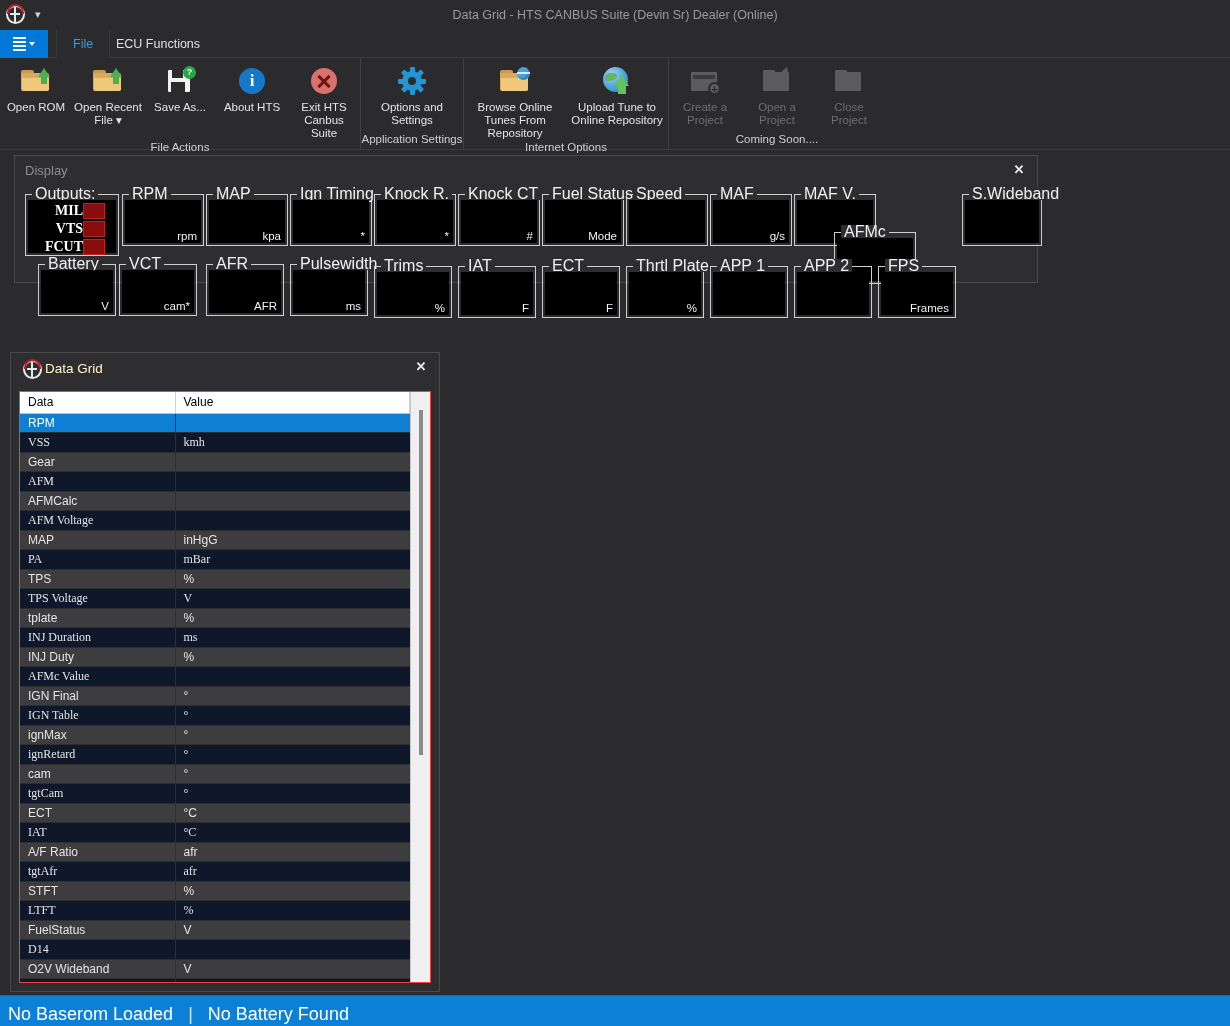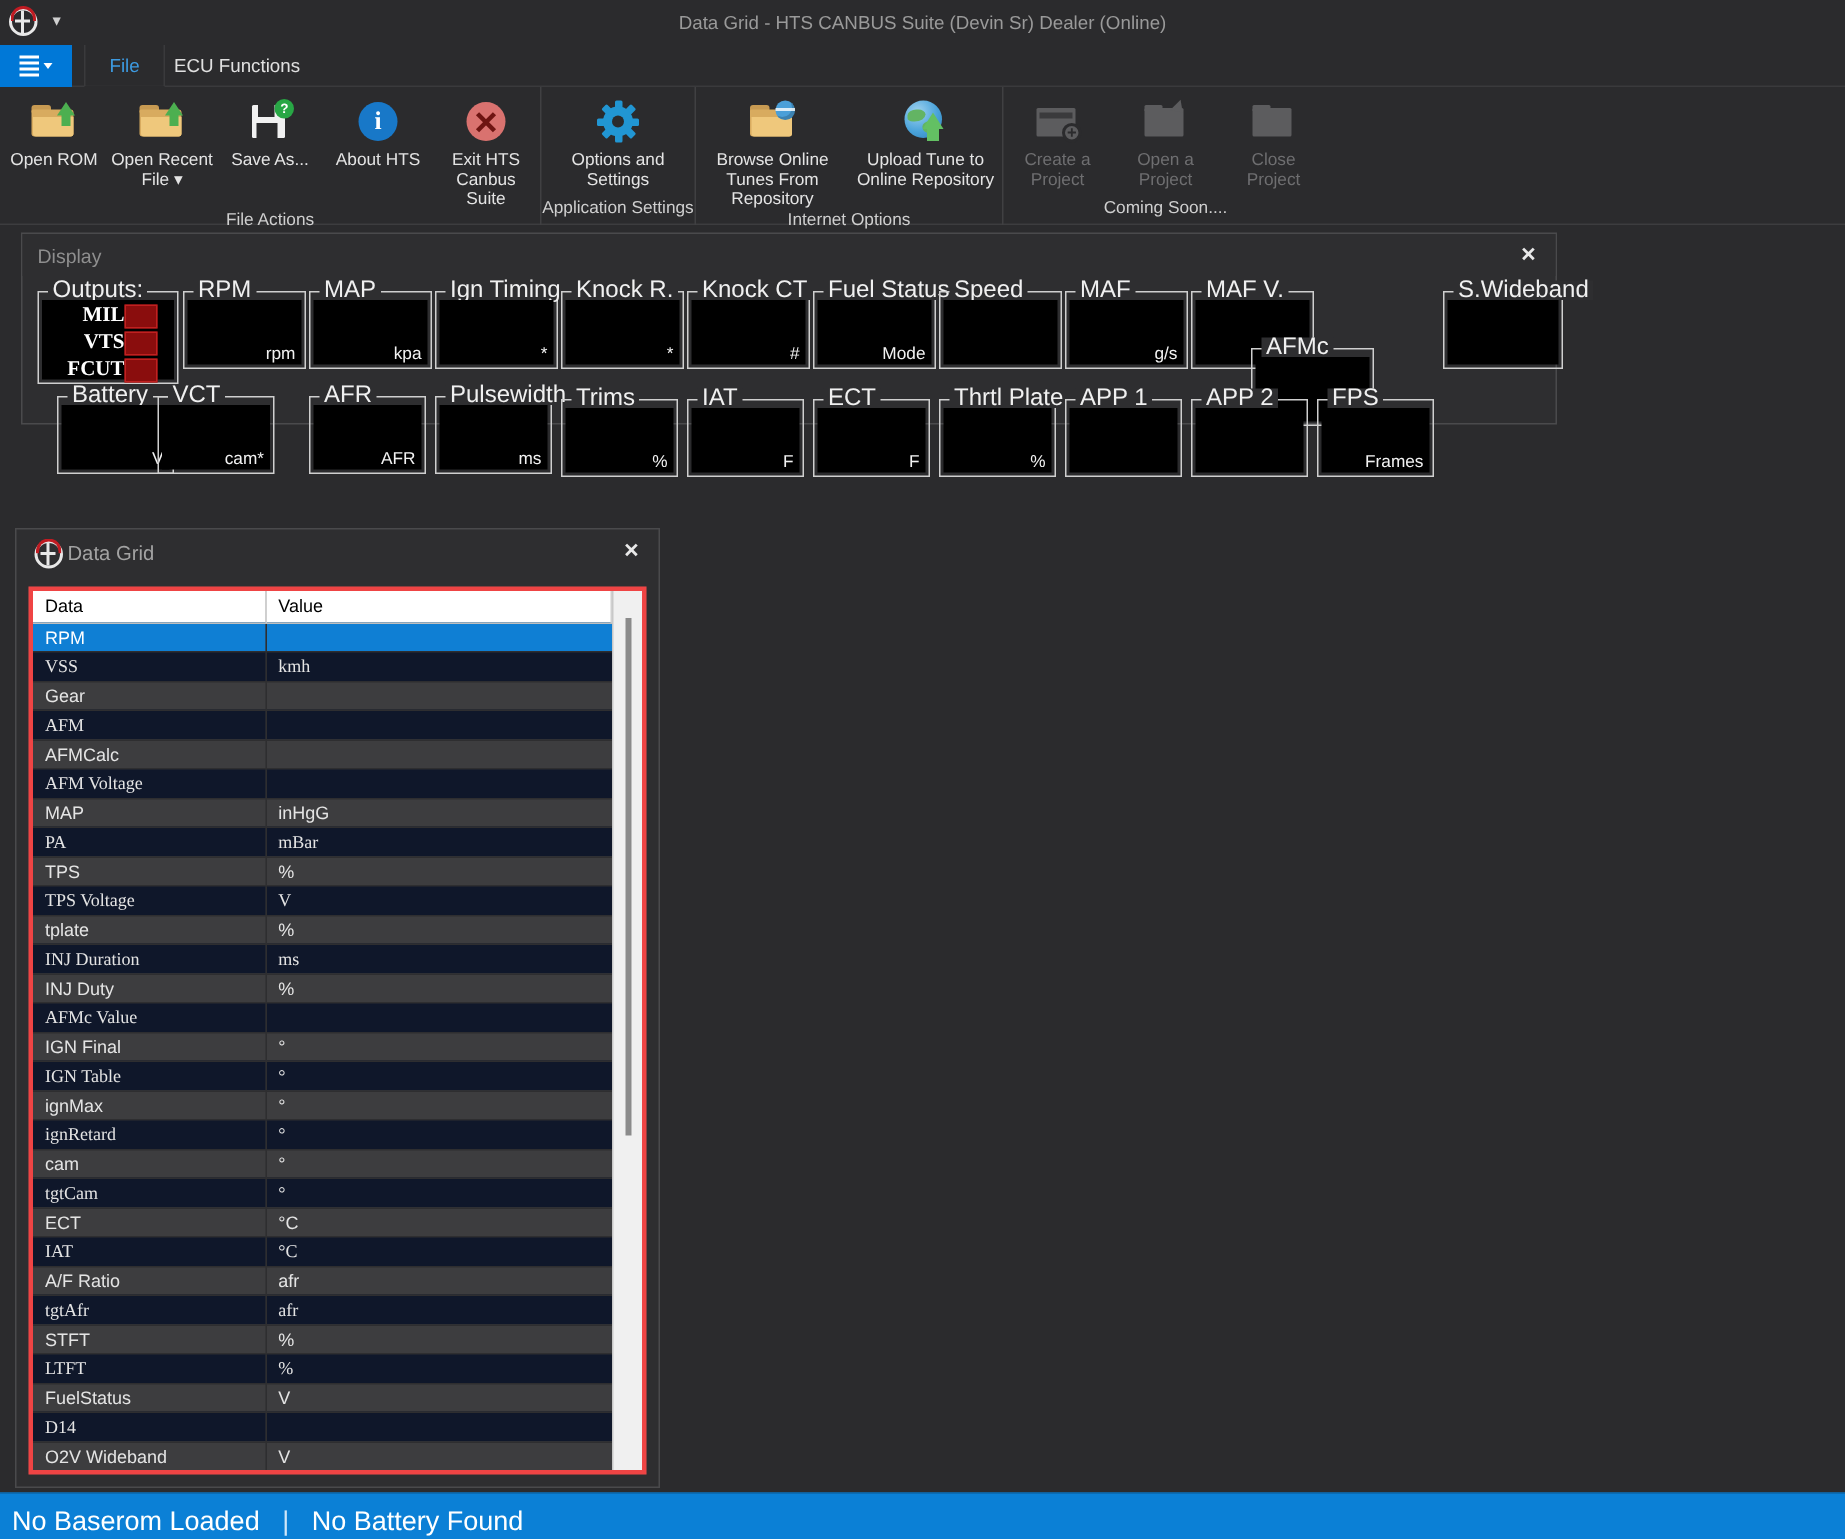--- a/index.html
+++ b/index.html
@@ -204,25 +204,25 @@
   .led {
     width: 22px; height: 16px; background: #8a0d0d; border: 1px solid #c02020;
   }
 
   
   #datagrid-panel {
     position: absolute; left: 10px; top: 352px; width: 430px; height: 640px;
     background: #2e2e30; border: 1px solid #4a4a4c;
   }
   #dg-header { position: relative; height: 30px; }
-  #dg-title { position: absolute; left: 34px; top: 8px; font-size: 13.5px; color: #a3a3a3; }
+  #dg-title { position: absolute; left: 34px; top: 8px; font-size: 13.5px; color: #fef9c3; }
   #dg-logo { position: absolute; left: 12px; top: 7px; }
   #dg-body {
     position: absolute; left: 8px; top: 38px; right: 8px; bottom: 8px;
-    border: 3px solid #ef4444; background: #3a3a3c; overflow: hidden;
+    border: 1px solid #ef4444; background: #3a3a3c; overflow: hidden;
   }
   #dg-table { position: absolute; left: 0; top: 0; right: 20px; bottom: 0; }
   table.grid { width: 100%; border-collapse: collapse; table-layout: fixed; }
   table.grid th {
     background: #ffffff; color: #000; font-size: 12px; font-weight: normal;
     text-align: left; padding: 3px 0 3px 8px; height: 21px;
     border-right: 1px solid #d0d0d0; border-bottom: 1px solid #bfbfbf;
   }
   table.grid th.c0 { width: 155px; }
   table.grid td {
@@ -523,21 +523,21 @@
         </span>
     </div>
 
     <div class="gbox" style="left:23px;  top:80px; width:78px; height:52px;">
       <span class="glabel">Battery</span>
       <span class="gscreen">
           <span class="gval"></span>
           <span class="gunit">V</span>
         </span>
     </div>
-    <div class="gbox" style="left:90px; top:80px; width:78px; height:52px;">
+    <div class="gbox" style="left:104px; top:80px; width:78px; height:52px;">
       <span class="glabel">VCT</span>
       <span class="gscreen">
           <span class="gval"></span>
           <span class="gunit">cam*</span>
         </span>
     </div>
     <div class="gbox" style="left:191px; top:80px; width:78px; height:52px;">
       <span class="glabel">AFR</span>
       <span class="gscreen">
           <span class="gval"></span>

